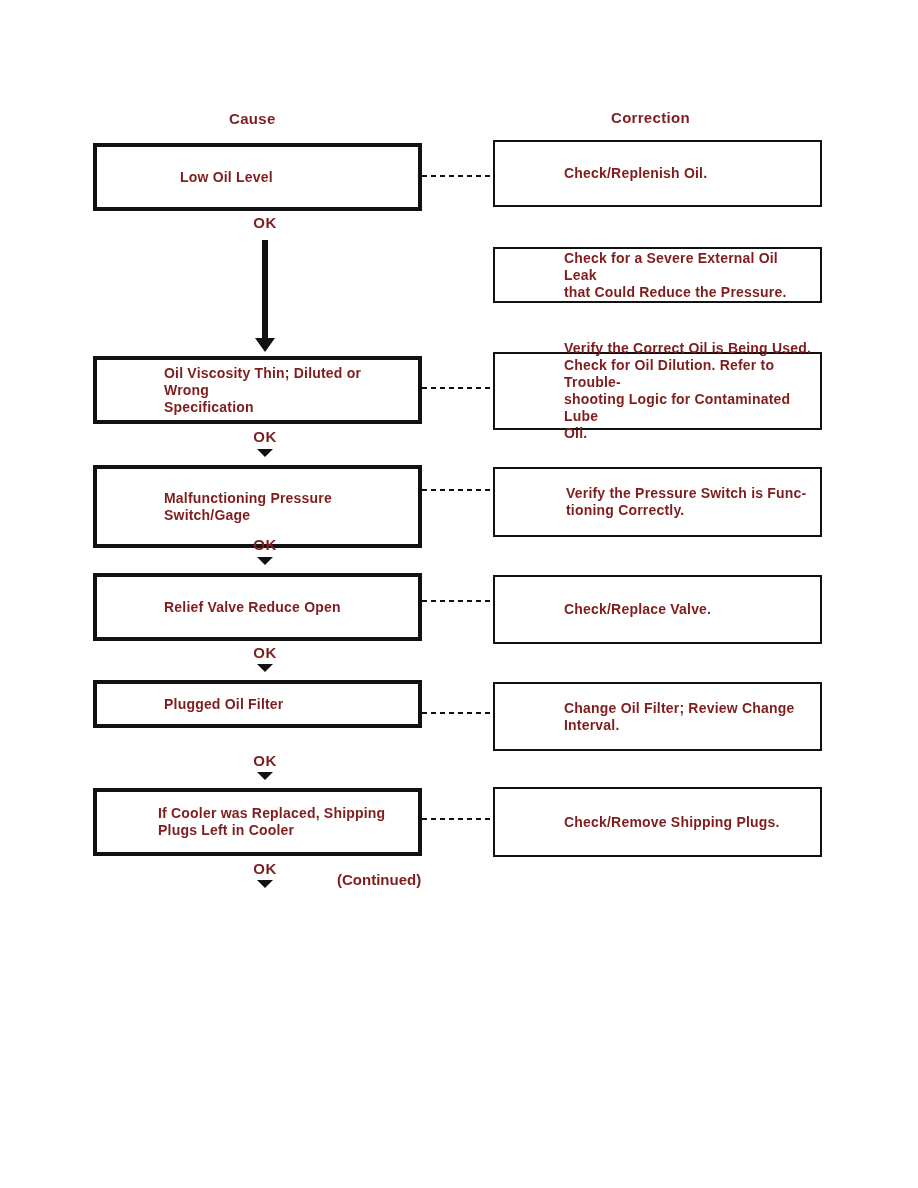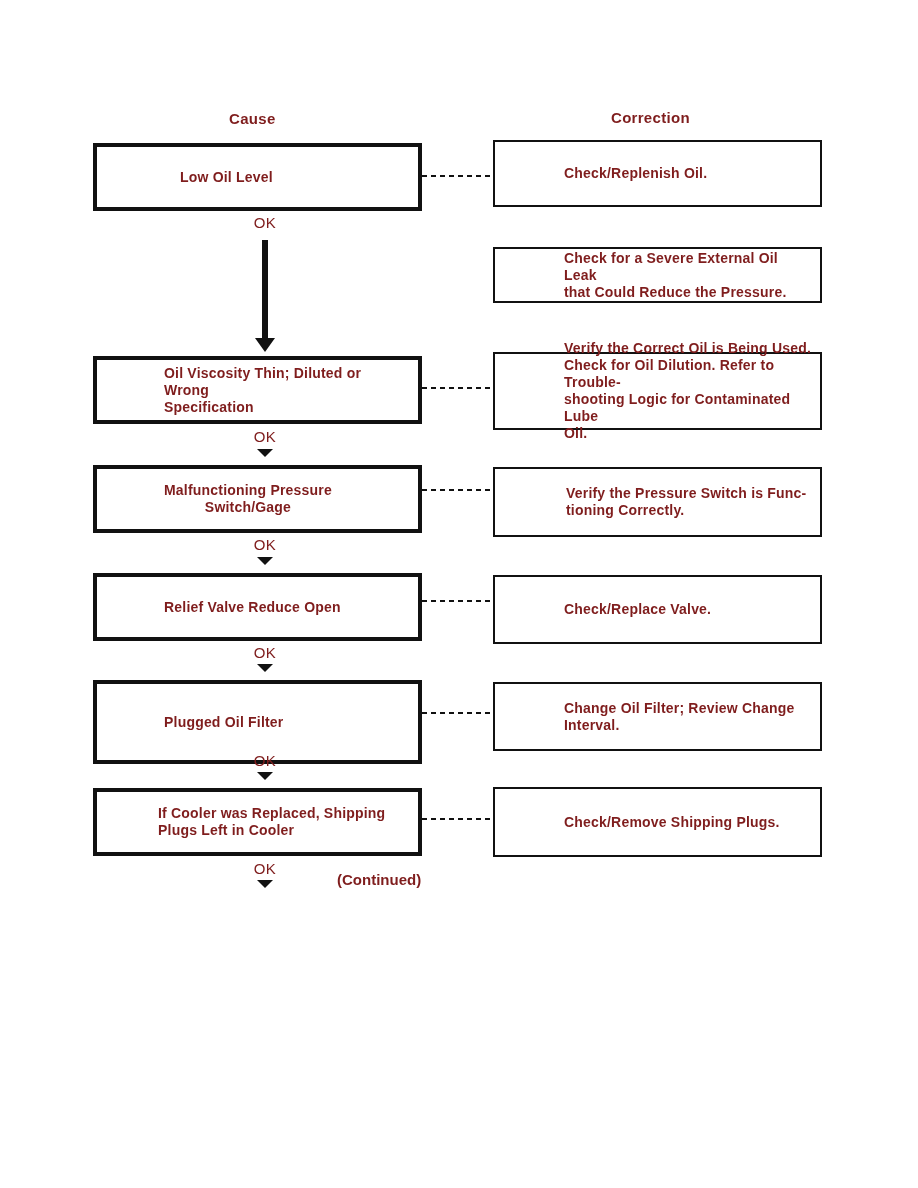--- a/index.html
+++ b/index.html
@@ -46,21 +46,21 @@
     white-space: pre-line;
     letter-spacing: 0.2px;
     margin-left: 35px;
   }
   .ok-label {
     position: absolute;
     left: 235px;
     width: 60px;
     text-align: center;
     font-size: 15px;
-    font-weight: normal;
+    font-weight: bold;
     letter-spacing: 0.5px;
   }
   .small-arrow {
     position: absolute;
     left: 257px;
     width: 0;
     height: 0;
     border-left: 8px solid transparent;
     border-right: 8px solid transparent;
     border-top: 8px solid #111111;
@@ -106,28 +106,28 @@
   <div class="col-header" style="left:229px; top:110px;">Cause</div>
   <div class="col-header" style="left:611px; top:109px;">Correction</div>
 
   <div class="box cause-box" style="top:143px; height:68px; padding-left:48px;">
     <span class="box-text">Low Oil Level</span>
   </div>
   <div class="box cause-box" style="top:356px; height:68px;">
     <span class="box-text">Oil Viscosity Thin; Diluted or Wrong
 Specification</span>
   </div>
-  <div class="box cause-box" style="top:465px; height:68px;text-align:center;">
+  <div class="box cause-box" style="top:465px; height:83px;">
     <span class="box-text">Malfunctioning Pressure
 Switch/Gage</span>
   </div>
   <div class="box cause-box" style="top:573px; height:68px;">
     <span class="box-text">Relief Valve Reduce Open</span>
   </div>
-  <div class="box cause-box" style="top:680px; height:84px;">
+  <div class="box cause-box" style="top:680px; height:48px;">
     <span class="box-text">Plugged Oil Filter</span>
   </div>
   <div class="box cause-box" style="top:788px; height:68px; padding-left:26px;">
     <span class="box-text">If Cooler was Replaced, Shipping
 Plugs Left in Cooler</span>
   </div>
 
   <div class="box corr-box" style="top:140px; height:67px;">
     <span class="box-text">Check/Replenish Oil.</span>
   </div>

